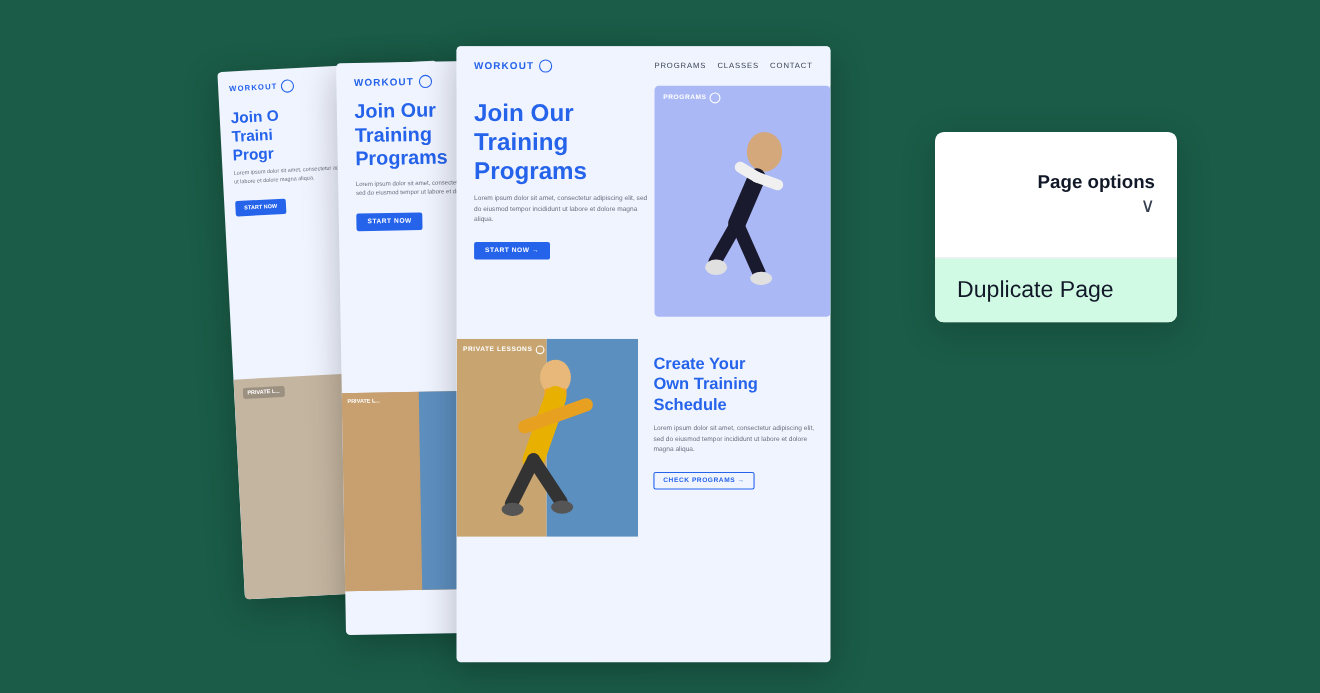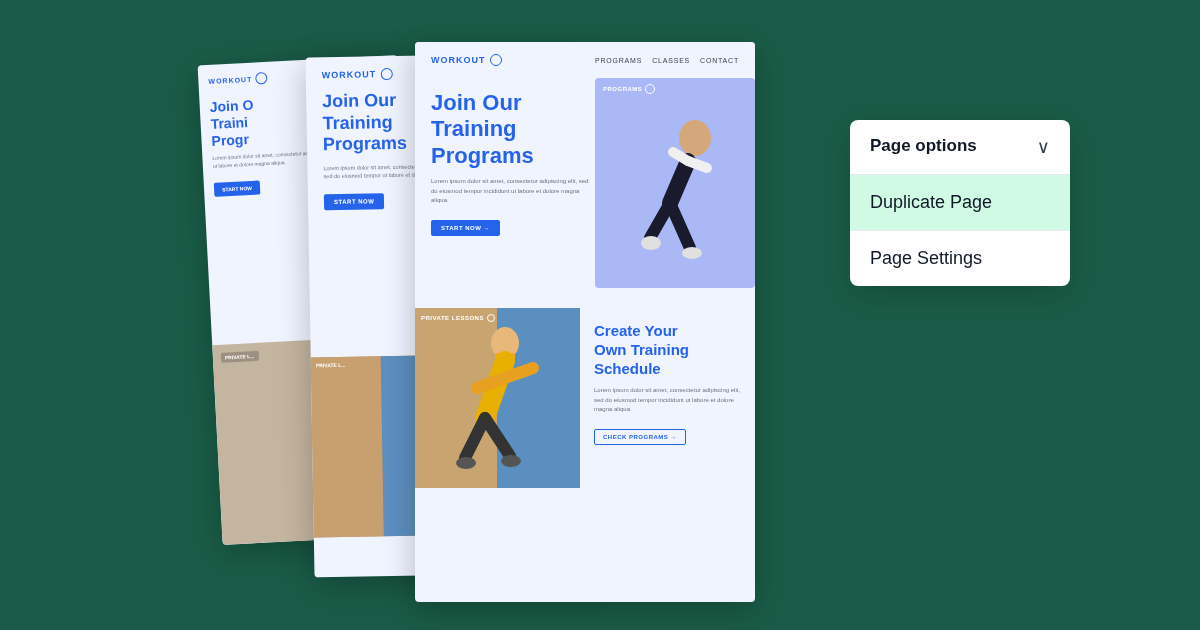--- a/index.html
+++ b/index.html
@@ -122,41 +122,42 @@
       width: 220px;
       background: white;
       border-radius: 8px;
       box-shadow: 0 8px 32px rgba(0,0,0,0.18);
       z-index: 10;
       overflow: hidden;
     }
 
     .page-options-header {
       display: flex;
-      align-items: flex-start;
+      align-items: flex-end;
       justify-content: space-between;
-      padding: 16px 20px;
+      padding: 36px 20px;
       border-bottom: 1px solid #e5e7eb;
+      flex-direction: column;
     }
 
     .page-options-title {
       font-size: 17px;
       font-weight: 700;
       color: #111827;
     }
 
     .chevron-icon {
       font-size: 18px;
       color: #374151;
       font-weight: 300;
     }
 
     .page-options-item {
       padding: 17px 20px;
-      font-size: 18px;
+      font-size: 21px;
       color: #111827;
       border-bottom: 1px solid #e5e7eb;
       cursor: pointer;
     }
 
     .page-options-item:last-child {
       border-bottom: none;
     }
 
     .page-options-item.active {
@@ -374,14 +375,13 @@
     </div>
   </div>
 </div>
 
 <div class="page-options-panel">
   <div class="page-options-header">
     <span class="page-options-title">Page options</span>
     <span class="chevron-icon">∨</span>
   </div>
   <div class="page-options-item active">Duplicate Page</div>
-  <div class="page-options-item">Page Settings</div>
 </div>
 
 </body></html>

